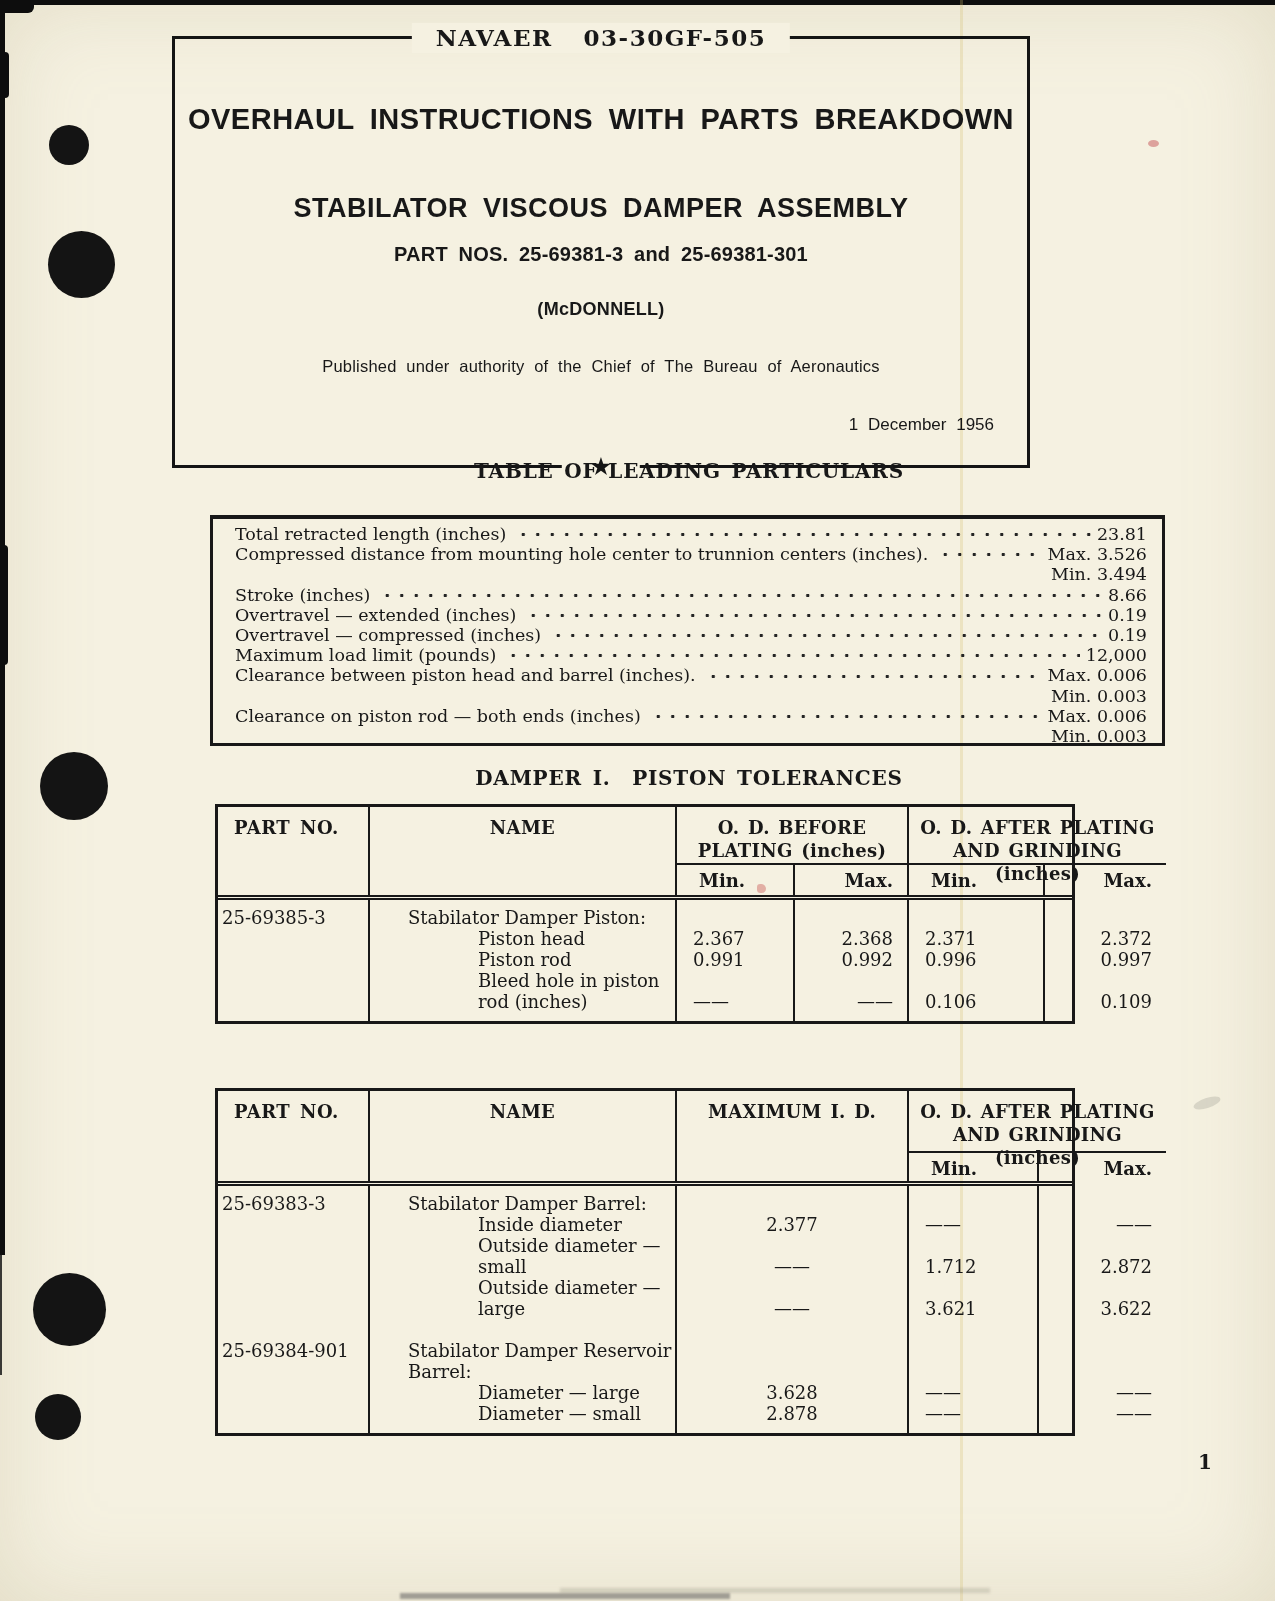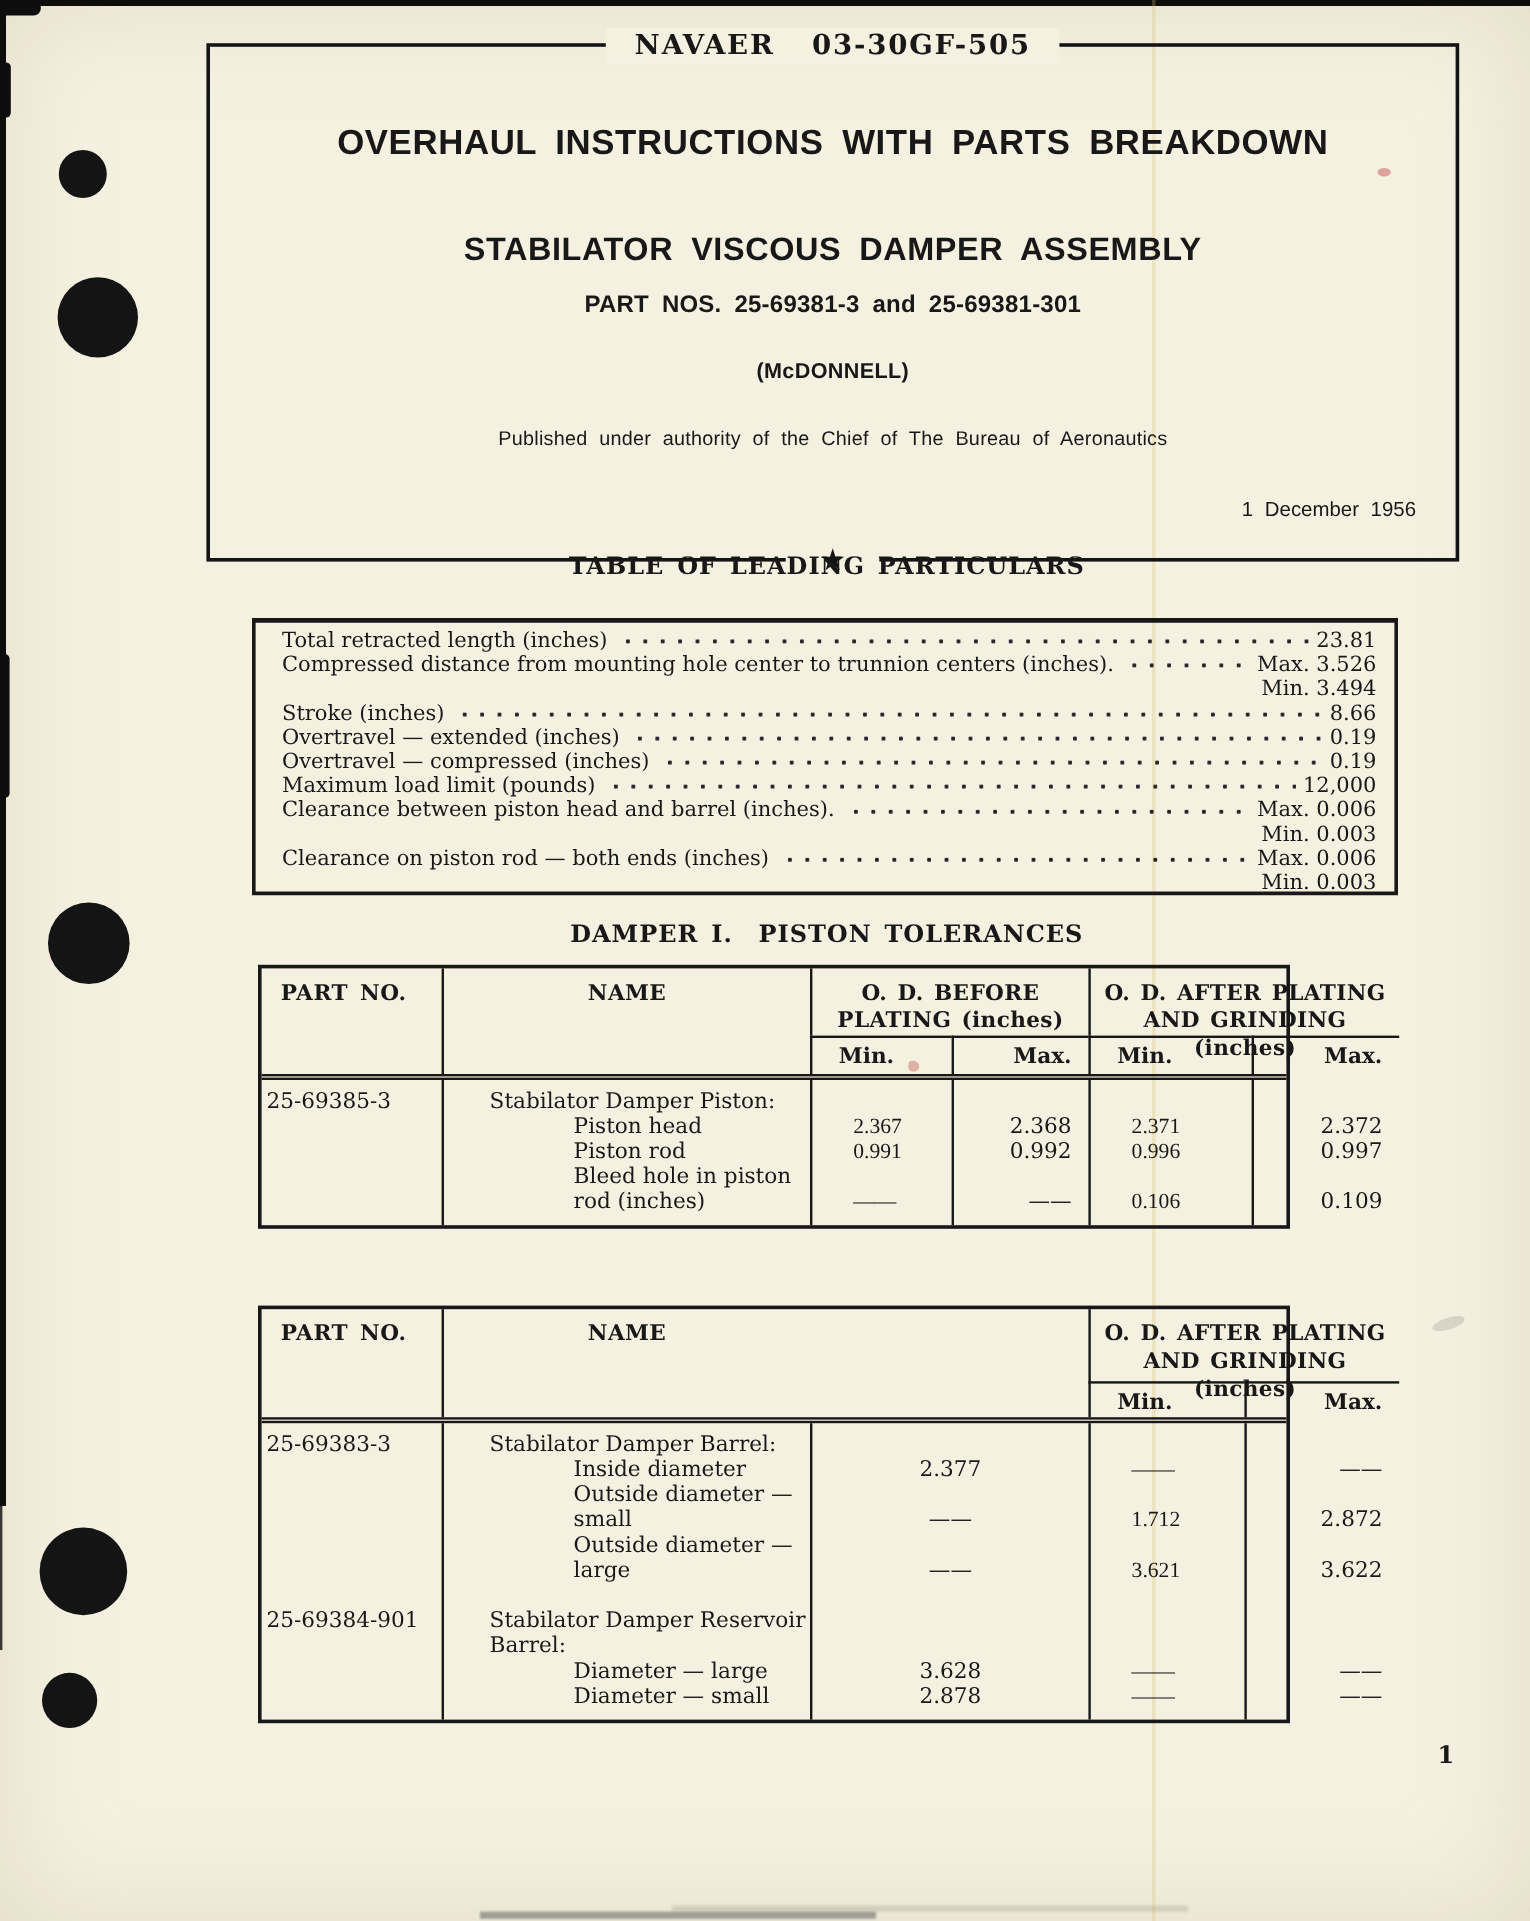--- a/index.html
+++ b/index.html
@@ -28,21 +28,21 @@
   .gray-squiggle { position:absolute; left:1193px; top:1098px; width:28px; height:10px; background:rgba(120,118,110,.22); border-radius:50%; transform:rotate(-18deg); }
   .punch { position:absolute; background:#141414; border-radius:50%; }
   .punch-1 { left:49px;  top:125px;  width:40px; height:40px; }
   .punch-2 { left:48px;  top:231px;  width:67px; height:67px; }
   .punch-3 { left:40px;  top:752px;  width:68px; height:68px; }
   .punch-4 { left:33px;  top:1273px; width:73px; height:73px; }
   .punch-5 { left:35px;  top:1394px; width:46px; height:46px; }
 
   
   .header-box {
-    position:absolute; left:172px; top:36px; width:1044px; height:432px;
+    position:absolute; left:172px; top:36px; width:858px; height:432px;
     border:3px solid #141414;
   }
   .doc-number {
     position:absolute; top:-16px; left:50%; transform:translateX(-50%);
     background:#f5f1e1; padding:0 24px; white-space:pre;
     font-weight:bold; font-size:23px; letter-spacing:1.5px; word-spacing:6px; line-height:30px;
   }
   .star-break {
     position:absolute; bottom:-18px; left:50%; transform:translateX(-50%);
     background:#f5f1e1; padding:0 28px; font-size:25px; line-height:33px; color:#141414;
@@ -95,21 +95,21 @@
   .hc-corner { padding:9px 0 0 16px; letter-spacing:.5px; word-spacing:3px; white-space:pre; }
   .hc-center { padding-top:9px; text-align:center; letter-spacing:.3px; word-spacing:2px; white-space:pre-line; }
   .hc-min { padding:4px 0 0 22px; }
   .hc-max { padding:4px 14px 0 0; text-align:right; }
   .span2 { grid-row:1 / 3; }
   .bcell { padding:7px 0 9px; }
   .ln { min-height:21px; line-height:21px; white-space:pre; }
   .c-part .ln { padding-left:4px; }
   .c-name .ln { padding-left:38px; }
   .c-name .ln.ind { padding-left:66px;margin-left:42px; }
-  .c-min .ln { padding-left:34px;font-family:Liberation Serif, serif; }
+  .c-min .ln { padding-left:16px; }
   .c-max .ln { padding-right:14px; text-align:right; }
   .c-mid .ln { text-align:center; }
 
   .page-number { position:absolute; left:1198px; top:1450px; font-weight:bold; font-size:20px; }
 </style>
 </head>
 <body>
 
 <div class="page">
 
@@ -210,20 +210,21 @@
         <div class="ln"></div>
         <div class="ln">0.109</div>
       </div>
     </div>
   </div>
 
   <div class="tbl t2">
     <div class="t-head">
       <div class="hc hc-corner span2">PART NO.</div>
       <div class="hc hc-center span2 bl">NAME</div>
+      <div class="hc hc-center span2 bl" style="grid-column:3;">MAXIMUM I. D.</div>
       <div class="hc hc-center bl" style="grid-column:4/6;grid-row:1;">O. D.  AFTER PLATING
 AND GRINDING  (inches)</div>
       <div class="hc hc-min bl bt" style="grid-column:4;grid-row:2;">Min.</div>
       <div class="hc hc-max bl bt" style="grid-column:5;grid-row:2;">Max.</div>
     </div>
     <div class="t-body">
       <div class="bcell c-part">
         <div class="ln">25-69383-3</div>
         <div class="ln"></div>
         <div class="ln"></div>

